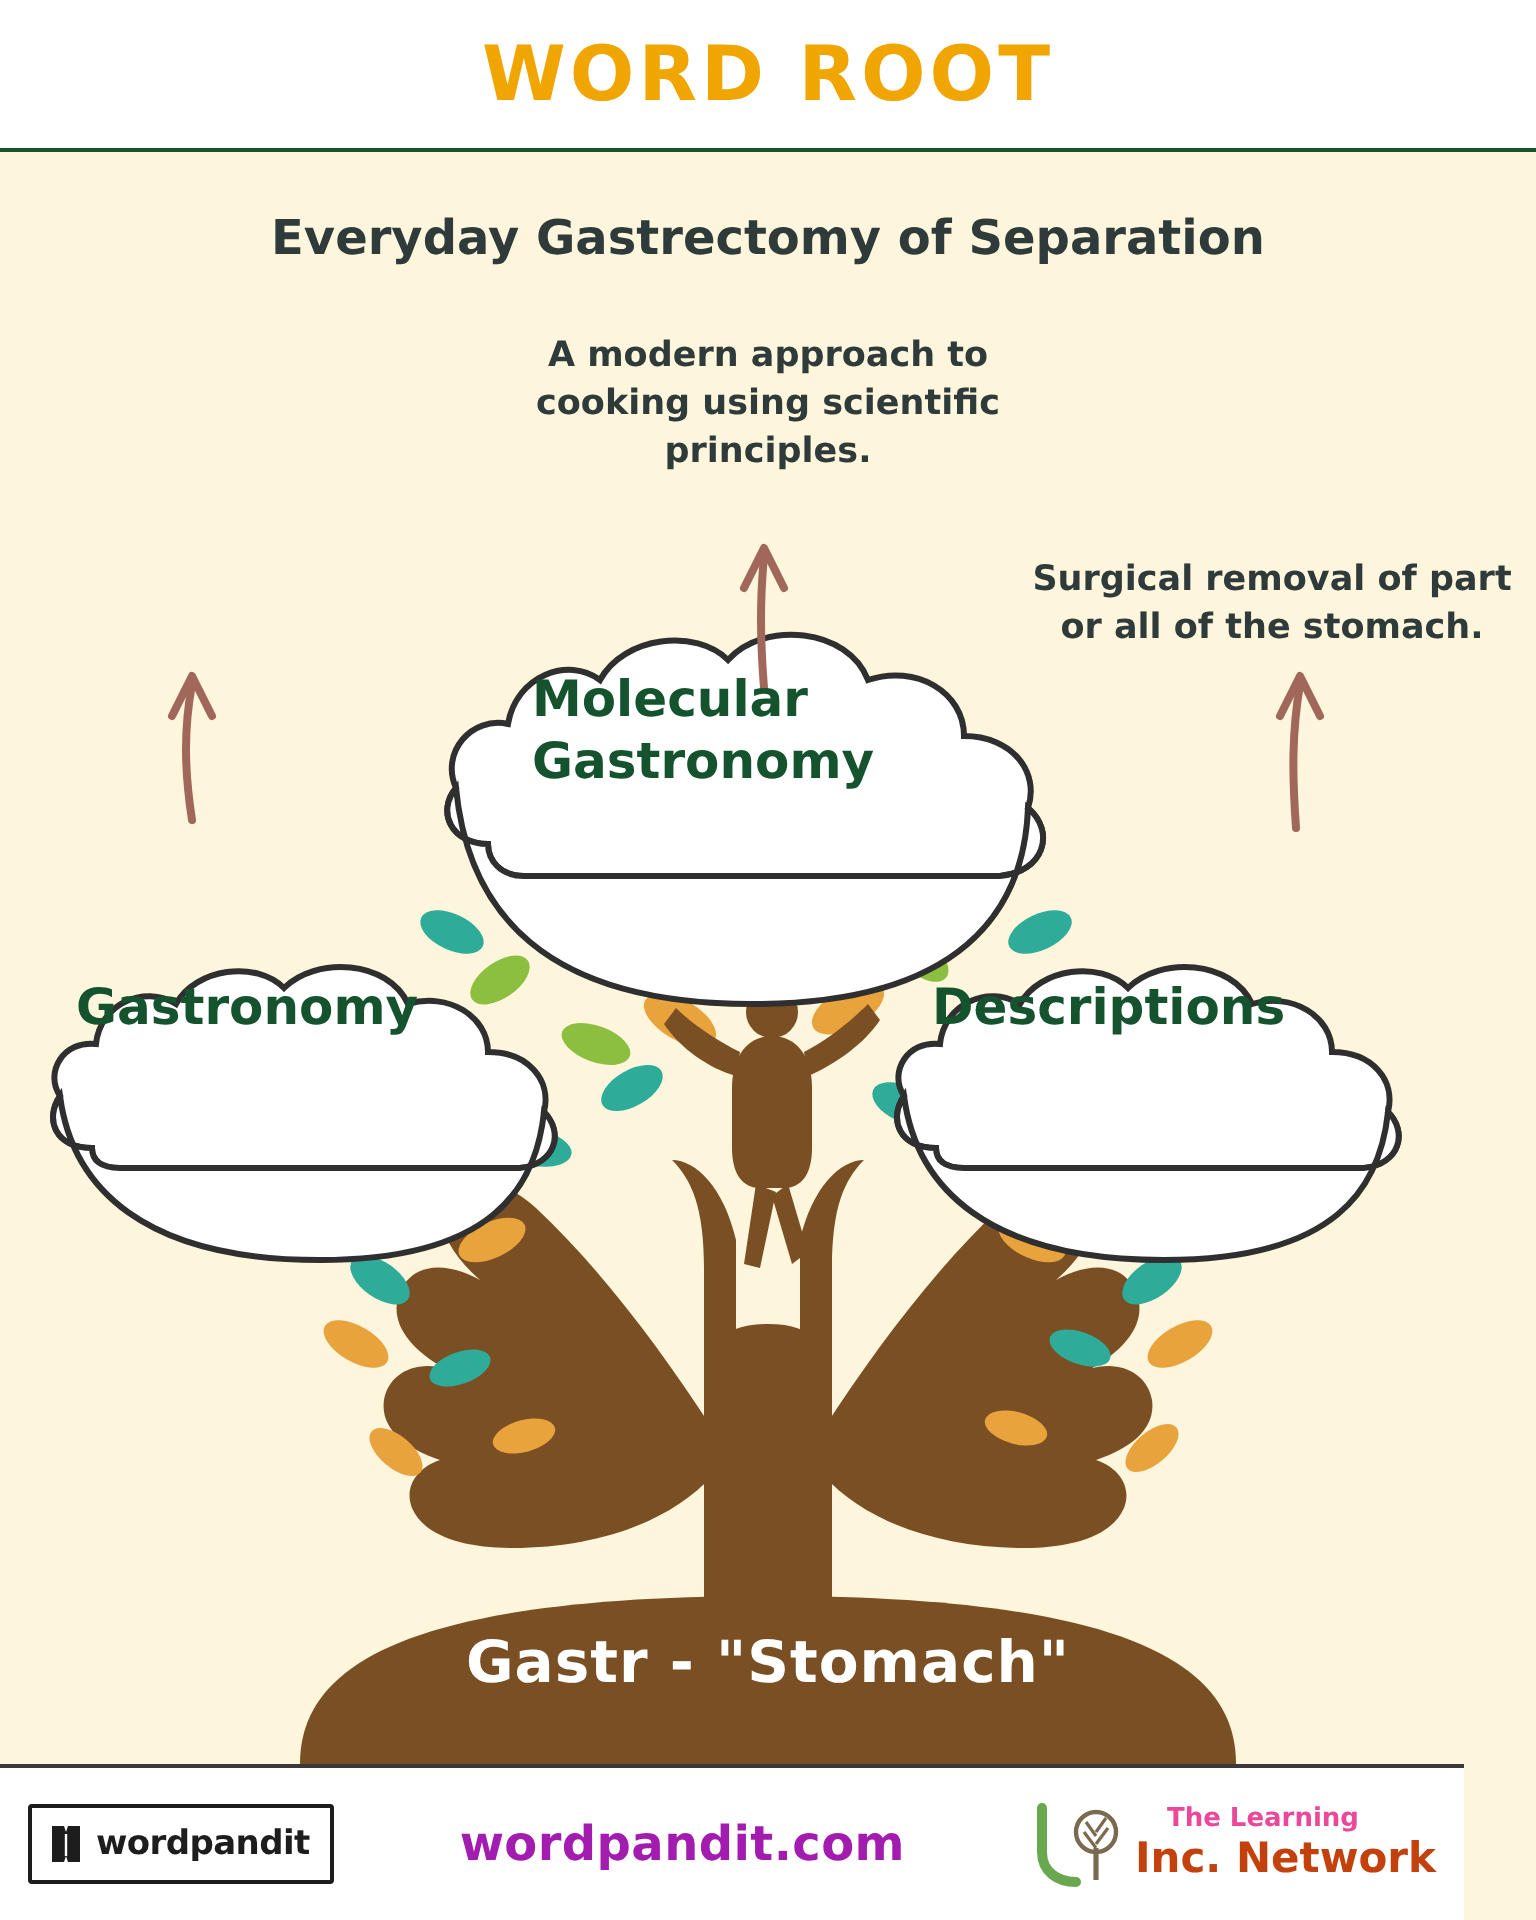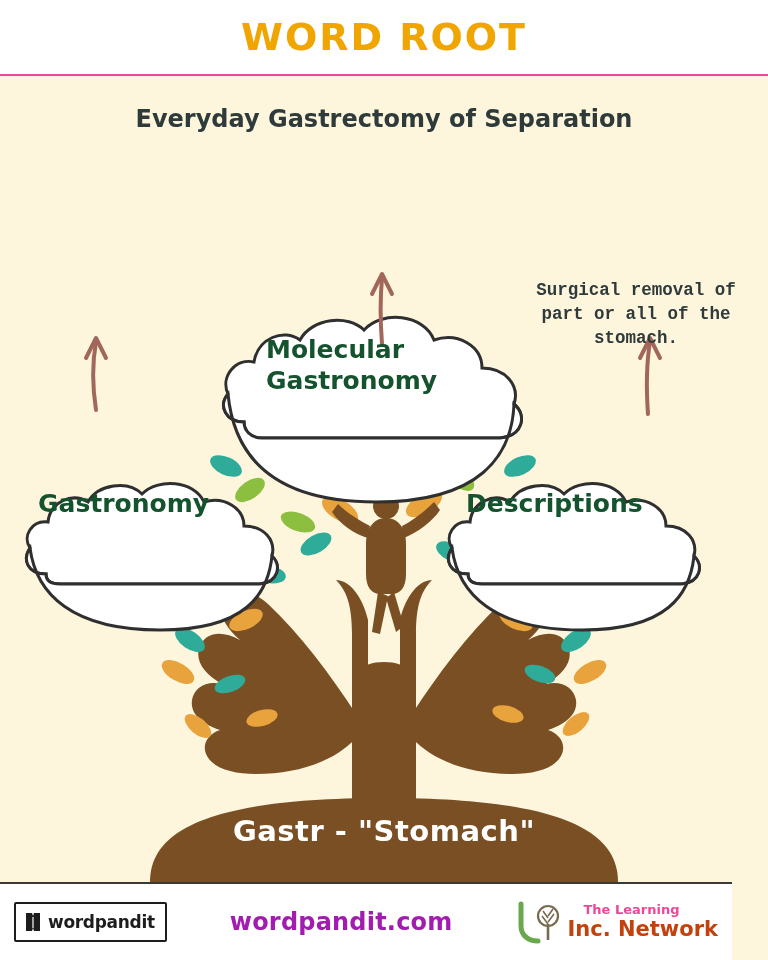--- a/index.html
+++ b/index.html
@@ -22,21 +22,21 @@
     overflow: hidden;
   }
 
   
   .header {
     position: absolute;
     top: 0; left: 0;
     width: 768px;
     height: 74px;
     background: #ffffff;
-    border-bottom: 2px solid #ec4899;
+    border-bottom: 2px solid #14532d;
     display: flex;
     align-items: center;
     justify-content: center;
   }
   .header-title {
     font-size: 38px;
     font-weight: bold;
     color: #f0a500;
     letter-spacing: 2px;
     font-family: "DejaVu Sans", sans-serif;
@@ -86,21 +86,20 @@
   }
   .annot-top {
     left: 234px;
     top: 92px;
     width: 300px;
   }
   .annot-right {
     left: 512px;
     top: 204px;
     width: 248px;
-    font-family: Liberation Mono, monospace;
   }
 
   
   .cloud-label {
     position: absolute;
     font-weight: bold;
     color: #14532d;
     text-align: left;
     line-height: 1.25;
   }
@@ -329,20 +328,21 @@
       <g stroke="#a1675a" stroke-width="4" fill="none" stroke-linecap="round">
         <path d="M382,270 C380,244 380,226 382,204"></path>
         <path d="M372,220 L382,200 L392,220" stroke-linejoin="round"></path>
       </g>
       <g stroke="#a1675a" stroke-width="4" fill="none" stroke-linecap="round">
         <path d="M648,340 C646,312 646,292 650,268"></path>
         <path d="M640,284 L650,264 L660,284" stroke-linejoin="round"></path>
       </g>
     </svg>
 
+    <div class="annotation annot-top">A modern approach to cooking using scientific principles.</div>
     <div class="annotation annot-right">Surgical removal of part or all of the stomach.</div>
 
     <div class="cloud-label cloud-gastronomy">Gastronomy</div>
     <div class="cloud-label cloud-molecular">Molecular Gastronomy</div>
     <div class="cloud-label cloud-gastrectomy">Descriptions</div>
 
     <div class="root-banner-text">Gastr - "Stomach"</div>
   </div>
 
   <div class="footer">

